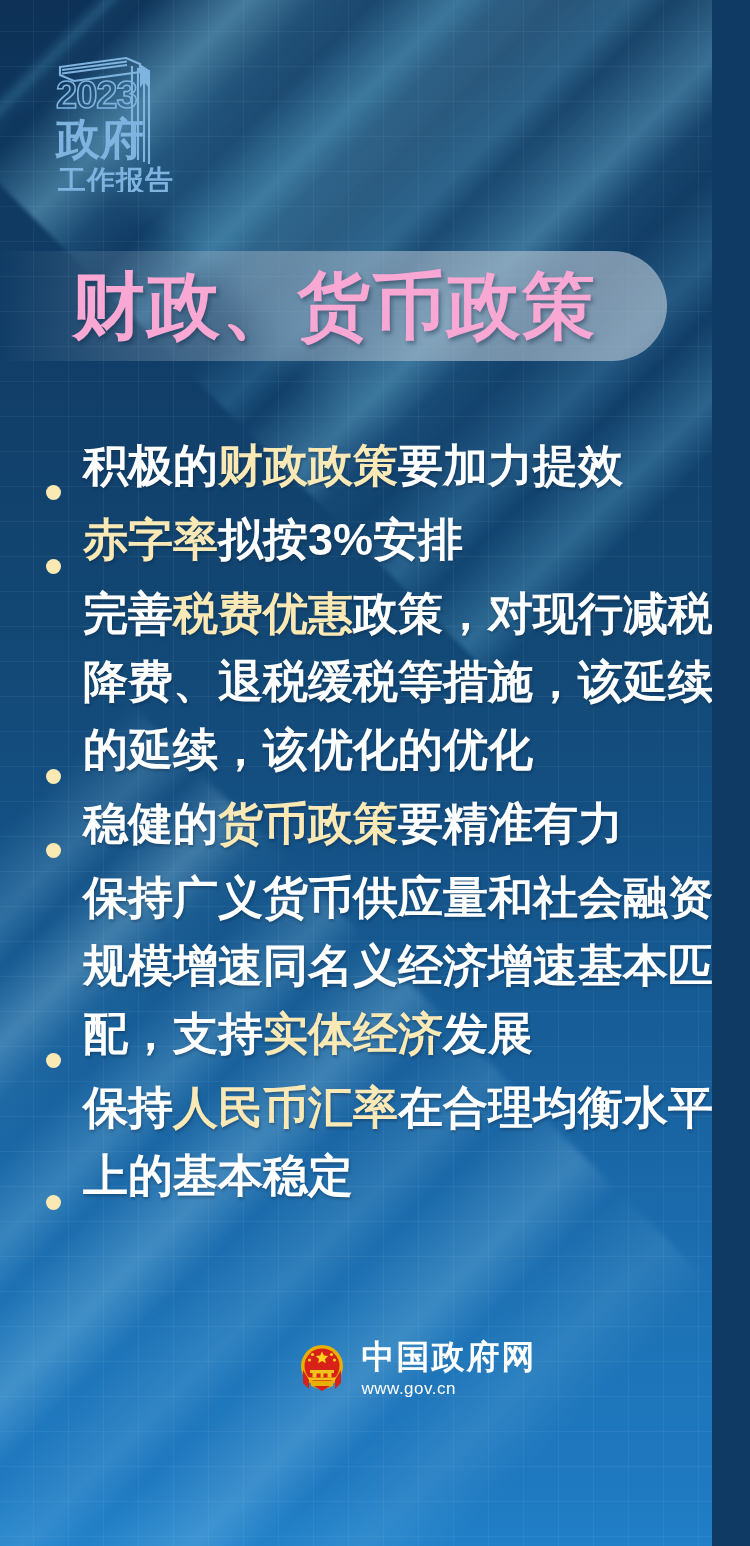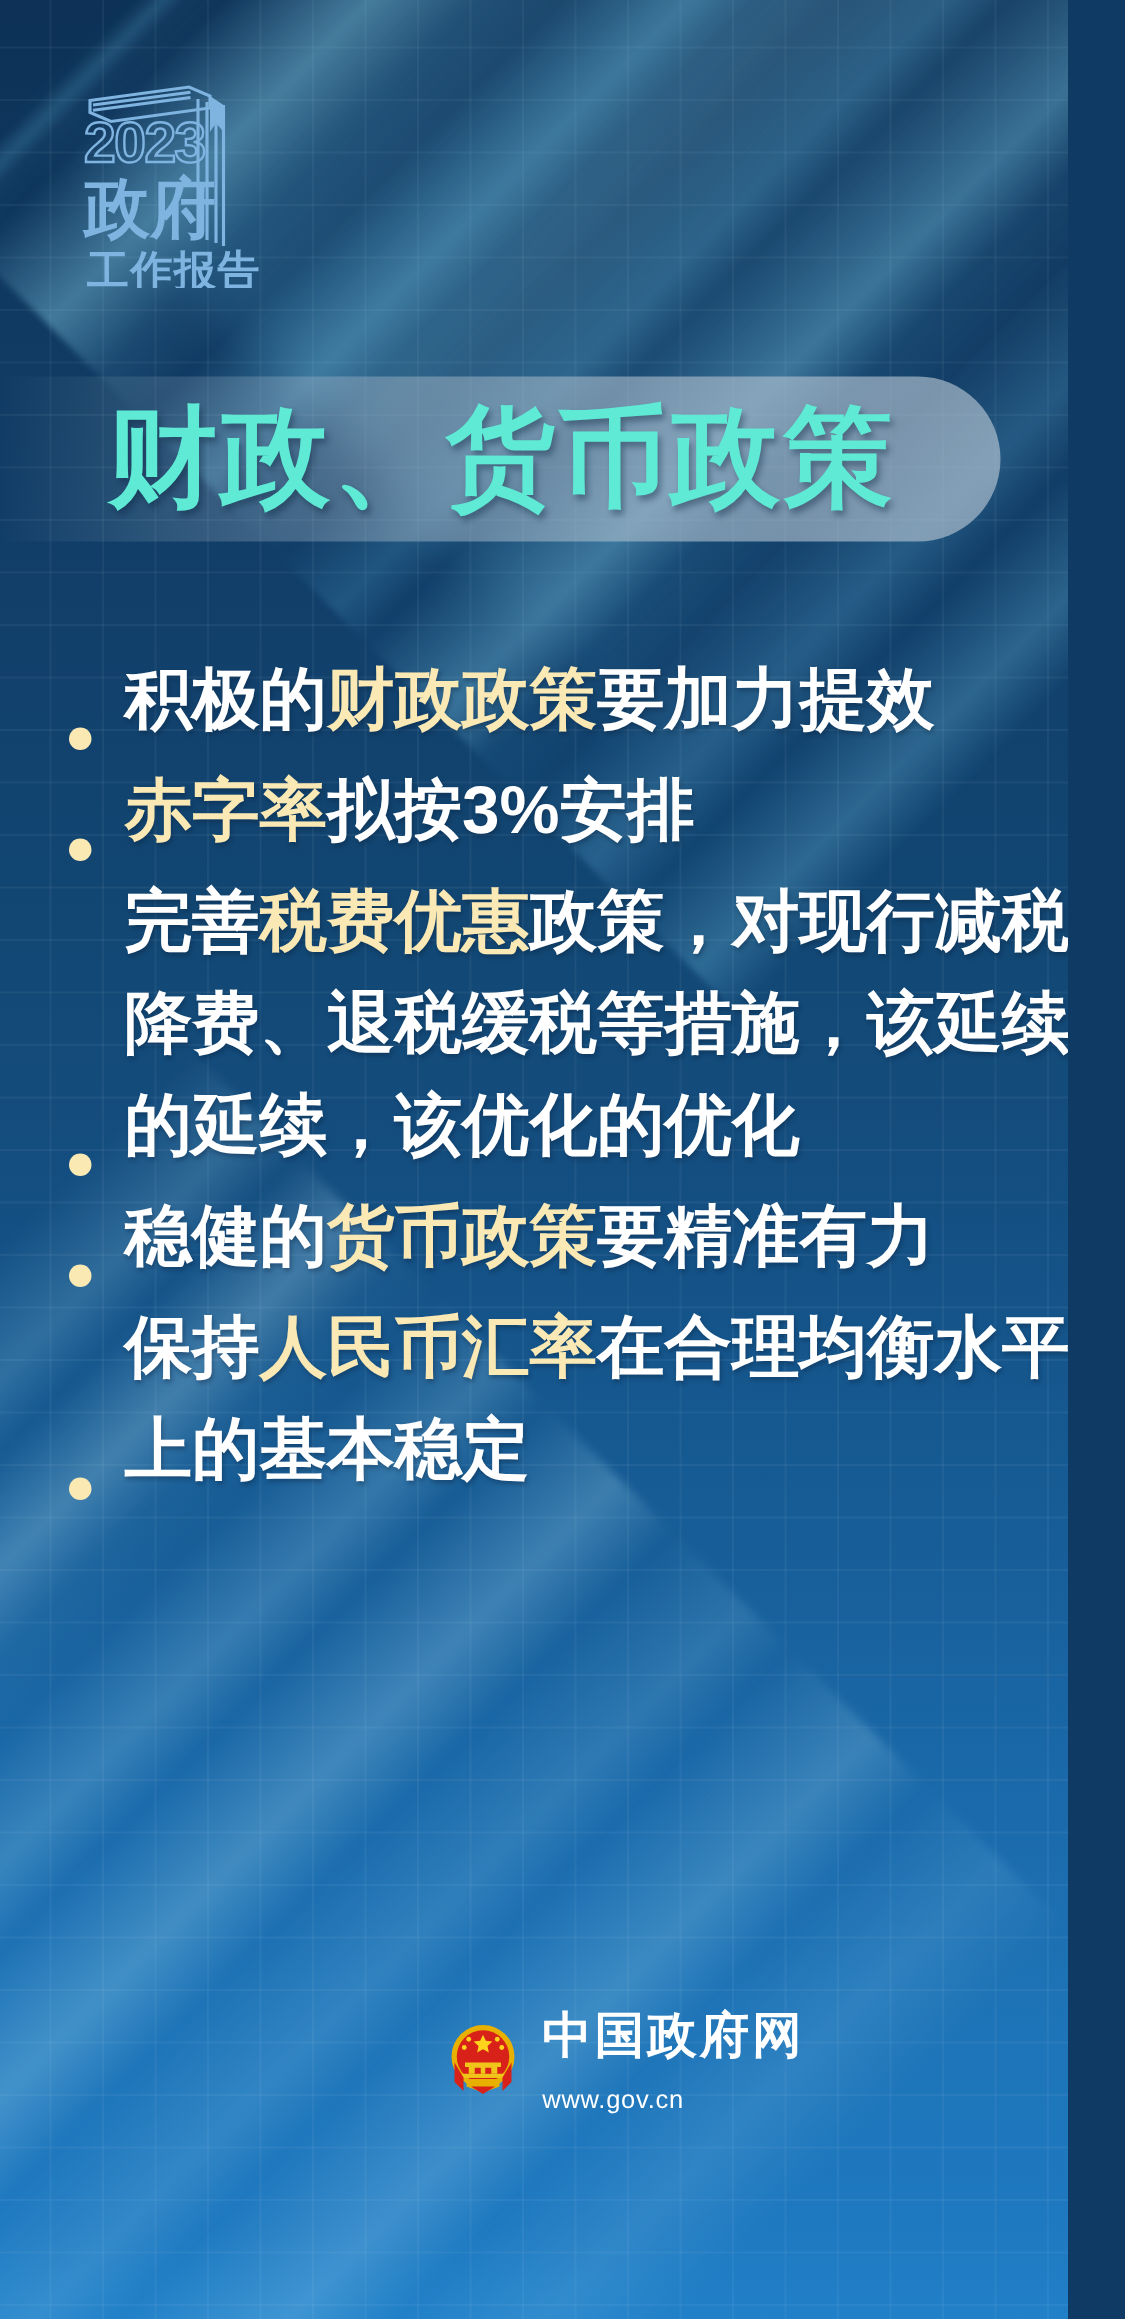--- a/index.html
+++ b/index.html
@@ -135,21 +135,21 @@
       rgba(178,194,208,0.60) 66%,
       rgba(180,196,210,0.66) 100%);
   }
   .title-text {
     position:absolute;
     left:72px; top:256px;
     font-size:73px;
     line-height:100px;
     font-weight:bold;
     letter-spacing:2px;
-    color:#5eead4;
+    color:#f9a8d4;
     text-shadow:2px 3px 4px rgba(10,35,60,0.40);
     white-space:nowrap;
   }
 
   
   .list {
     position:absolute;
     left:46px; top:432px;
     width:680px;
   }
@@ -188,21 +188,21 @@
     gap:62px;
     padding-left:45px;
   }
   .brand { display:flex; align-items:center; gap:13px; }
   .emblem { width:54px; height:54px; flex:0 0 auto; }
   .brand-words { display:flex; flex-direction:column; line-height:1; }
   .brand-cn {
     font-size:33px; font-weight:bold; color:#ffffff; letter-spacing:2px;
   }
   .brand-sub {
-    font-size:17px; color:#ffffff; margin-top:18px; letter-spacing:0.5px;
+    font-size:17px; color:#ffffff; margin-top:7px; letter-spacing:0.5px;
   }
   .sc-icon {
     width:48px; height:54px; flex:0 0 auto;
   }
   .sc-cn { font-size:32px; font-weight:bold; color:#ffffff; letter-spacing:1px; }
   .sc-en {
     font-size:21px; color:#ffffff; margin-top:5px;
     font-family:"Liberation Serif","DejaVu Serif",serif;
     letter-spacing:0.5px;
   }
@@ -250,20 +250,24 @@
       <span class="dot"></span>
       <span class="btext"><span class="hl">赤字率</span><span>拟按3%安排</span></span>
     </div>
     <div class="bullet-row">
       <span class="dot"></span>
       <span class="btext"><span>完善</span><span class="hl">税费优惠</span><span>政策，对现行减税降费、退税缓税等措施，该延续的延续，该优化的优化</span></span>
     </div>
     <div class="bullet-row">
       <span class="dot"></span>
       <span class="btext"><span>稳健的</span><span class="hl">货币政策</span><span>要精准有力</span></span>
+    </div>
+    <div class="bullet-row">
+      <span class="dot"></span>
+      <span class="btext"><span>保持广义货币供应量和社会融资规模增速同名义经济增速基本匹配，支持</span><span class="hl">实体经济</span><span>发展</span></span>
     </div>
     <div class="bullet-row">
       <span class="dot"></span>
       <span class="btext"><span>保持</span><span class="hl">人民币汇率</span><span>在合理均衡水平上的基本稳定</span></span>
     </div>
   </div>
 
   <div class="footer">
 
     <div class="brand">

